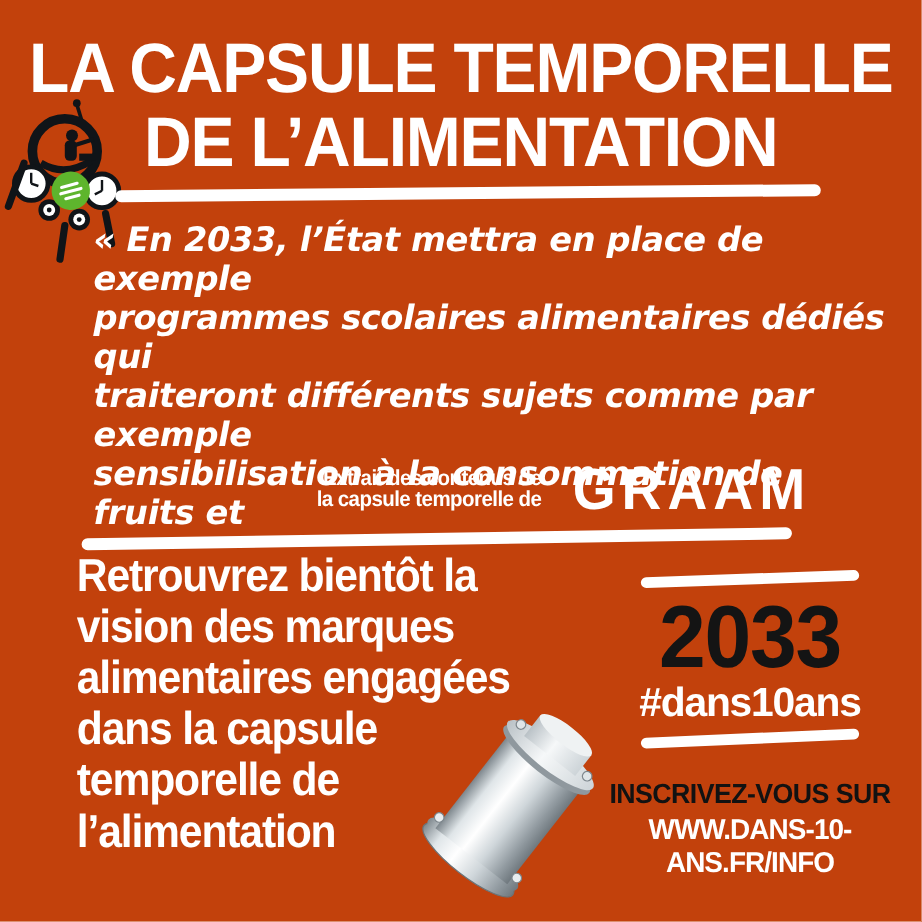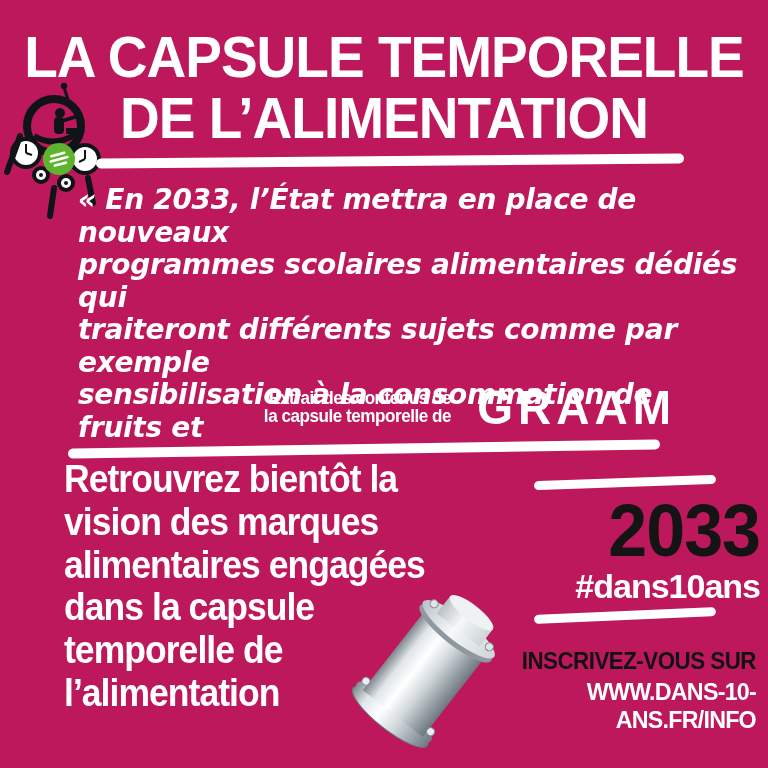--- a/index.html
+++ b/index.html
@@ -1,18 +1,18 @@
 <!DOCTYPE html>
 <html><head>
 <meta charset="utf-8">
 <style>
   html,body{margin:0;padding:0;}
   .poster{
     position:relative; width:768px; height:768px; overflow:hidden;
-    background:#be185d;
+    background:#c2410c;
     font-family:"Liberation Sans", sans-serif;
   }
   
   .title{
     position:absolute; top:26px; left:0; right:0;
     text-align:center; color:#ffffff; font-weight:800;
     font-size:55px; line-height:58px; letter-spacing:-1px;
     transform:scaleY(1.06); transform-origin:top center;
   }
   .divider{
@@ -50,21 +50,21 @@
     color:#ffffff; font-weight:800; font-size:37px; line-height:41px;
     letter-spacing:-1px; transform:scaleX(0.96) scaleY(1.04);
     transform-origin:top left;
   }
   
   .capsule{ position:absolute; left:348px; top:588px; width:156px; height:166px; }
   .capsule svg{ overflow:visible; }
   
   .campaign{
     position:absolute; left:490px; top:478px; width:270px;
-    text-align:right;
+    text-align:center;
   }
   .stroke{
     height:9px; background:#ffffff; border-radius:5px; width:182px;
     margin:0 auto;
   }
   .stroke-top{ transform:rotate(-2deg); }
   .stroke-bottom{ transform:rotate(-2.5deg); margin-top:6px; }
   .year{
     color:#141414; font-weight:800; font-size:70px; line-height:72px;
     margin-top:8px; letter-spacing:-1px; transform:scaleY(1.05);
@@ -122,21 +122,21 @@
       </g>
       <line x1="16" y1="54" x2="3" y2="90" stroke="#101418" stroke-width="6" stroke-linecap="round"></line>
       <line x1="84" y1="96" x2="89" y2="121" stroke="#101418" stroke-width="6" stroke-linecap="round"></line>
       <line x1="50" y1="106" x2="46" y2="134" stroke="#101418" stroke-width="6" stroke-linecap="round"></line>
     </svg>
   </div>
 
   <div class="divider divider-1"></div>
 
   <div class="quote">
-    <div>« En 2033, l’État mettra en place de nouveaux</div>
+    <div>« En 2033, l’État mettra en place de exemple</div>
     <div>programmes scolaires alimentaires dédiés qui</div>
     <div>traiteront différents sujets comme par exemple</div>
     <div>sensibilisation à la consommation de fruits et</div>
   </div>
 
   <div class="attribution">
     <div class="attr-small">
       <div>Extrait des contenus de</div>
       <div>la capsule temporelle de</div>
     </div>

